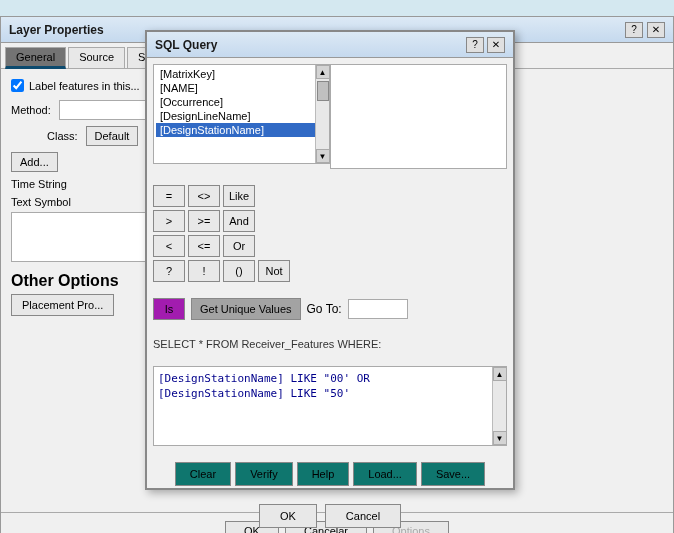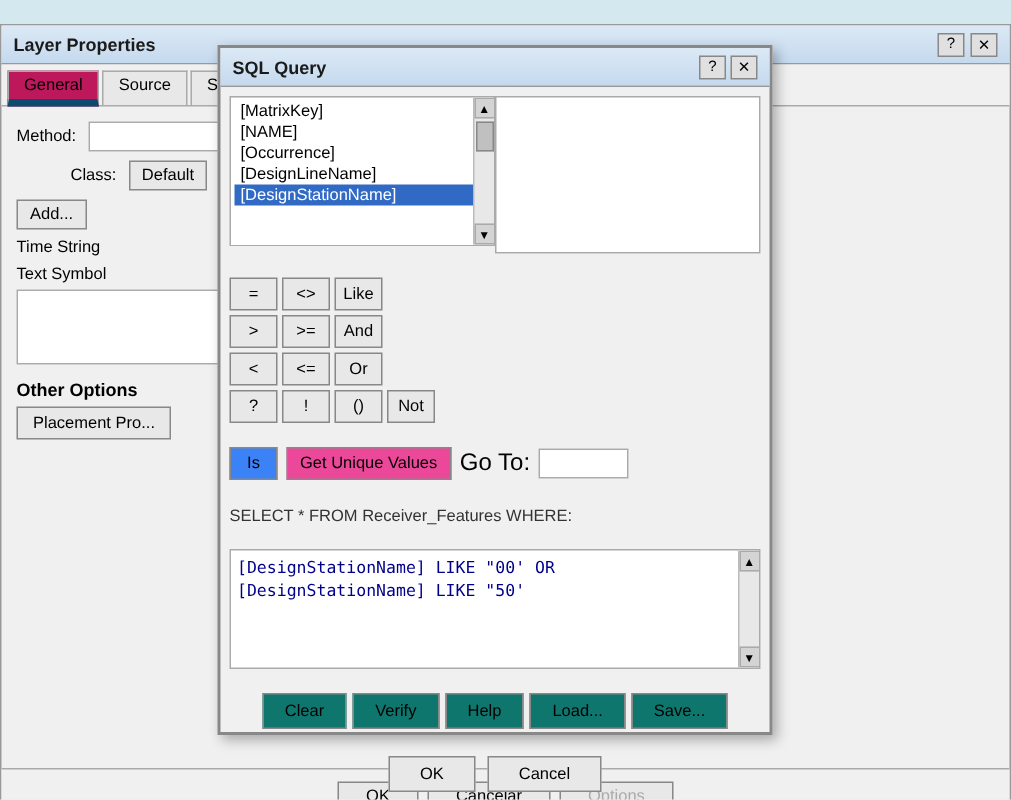--- a/index.html
+++ b/index.html
@@ -68,22 +68,22 @@
       padding: 3px 10px;
       border: 1px solid #aaa;
       border-bottom: none;
       background: #e8e8e8;
       margin-right: 2px;
       cursor: pointer;
       font-size: 11px;
     }
 
     .bg-tab.active {
-      background: #be185d;
-      border-bottom: 5px solid #0c4a6e;
+      background: #737373;
+      border-bottom: 3px solid #0c4a6e;
       margin-bottom: -1px;
     }
 
     .bg-content {
       padding: 10px;
     }
 
     .bg-checkbox-row {
       display: flex;
       align-items: center;
@@ -132,21 +132,21 @@
     .bg-text-symbol-box {
       width: 140px;
       height: 50px;
       border: 1px solid #aaa;
       background: white;
       margin-top: 4px;
     }
 
     .bg-other-options {
       margin-top: 10px;
-      font-size: 12px;
+      font-size: 16px;
       font-weight: bold;
       margin-bottom: 4px;
     }
 
     .bg-placement-btn {
       padding: 2px 10px;
       height: 22px;
       border: 1px solid #888;
       background: #e8e8e8;
       cursor: pointer;
@@ -292,38 +292,38 @@
       flex: 1;
       border: 1px solid #aaa;
       background: white;
       min-height: 90px;
     }
 
     .is-btn {
       width: 32px;
       height: 22px;
       border: 1px solid #888;
-      background: #3b82f6;
+      background: #a21caf;
       cursor: pointer;
       font-size: 11px;
       display: flex;
       align-items: center;
       justify-content: center;
     }
 
     .unique-btn {
       padding: 1px 8px;
       height: 22px;
       border: 1px solid #888;
-      background: #ec4899;
-      cursor: pointer;
-      font-size: 11px;
-    }
-
-    .goto-label { font-size: 16px; }
+      background: #a3a3a3;
+      cursor: pointer;
+      font-size: 11px;
+    }
+
+    .goto-label { font-size: 12px; }
 
     .goto-input {
       width: 60px;
       height: 20px;
       border: 1px solid #aaa;
       font-size: 11px;
     }
 
     
     .select-label {
@@ -447,20 +447,24 @@
     </div>
     <div class="bg-tab">
       <span>Time</span>
     </div>
     <div class="bg-tab">
       <span>HTML Popup</span>
     </div>
   </div>
 
   <div class="bg-content">
+    <div class="bg-checkbox-row">
+      <input type="checkbox" checked="" style="">
+      <span class="bg-label">Label features in this...</span>
+    </div>
     <div class="bg-method-row">
       <span class="bg-label">Method:</span>
       <div class="bg-input-sm"></div>
     </div>
     <div class="bg-class-row">
       <span class="bg-label">Class:</span>
       <button class="bg-btn-sm">Default</button>
     </div>
     <div style="margin-top:4px;">
       <button class="bg-btn-sm">Add...</button>

